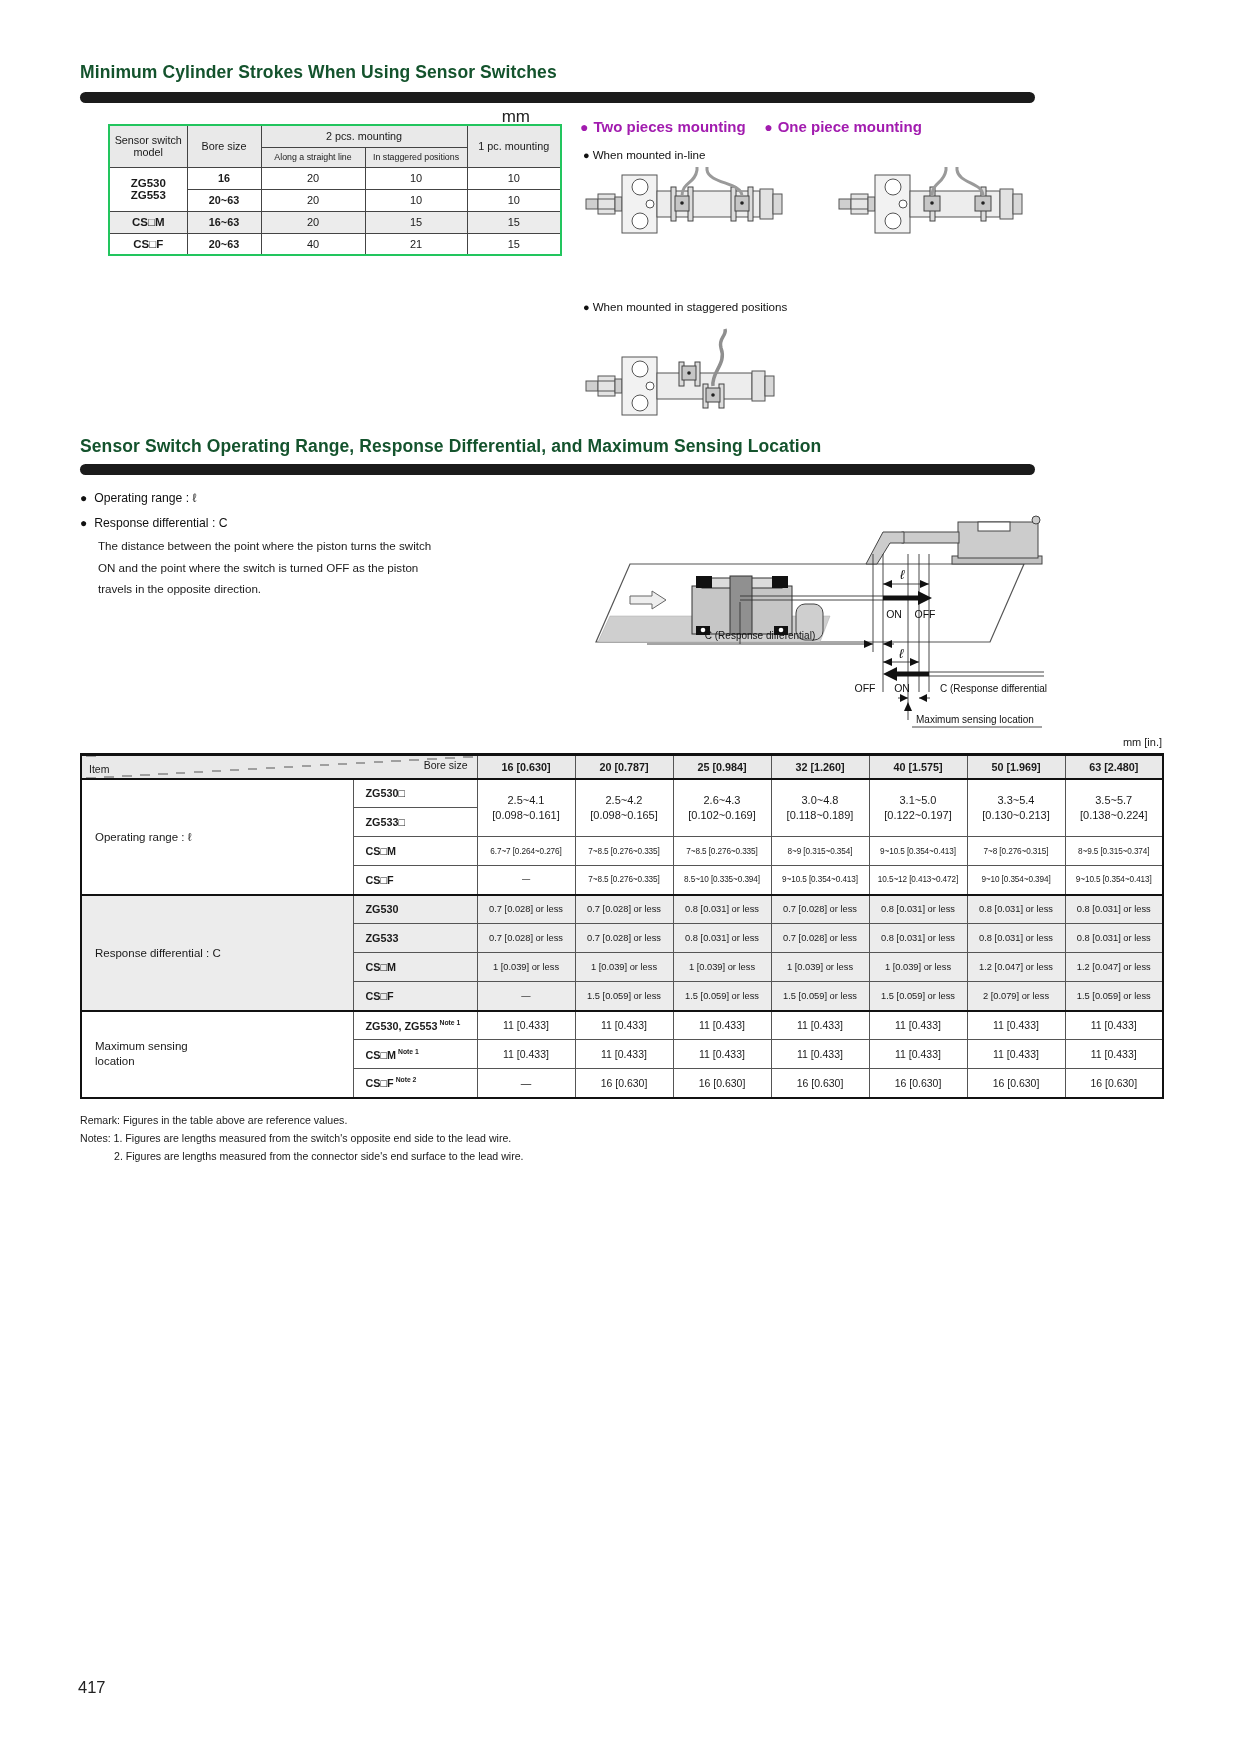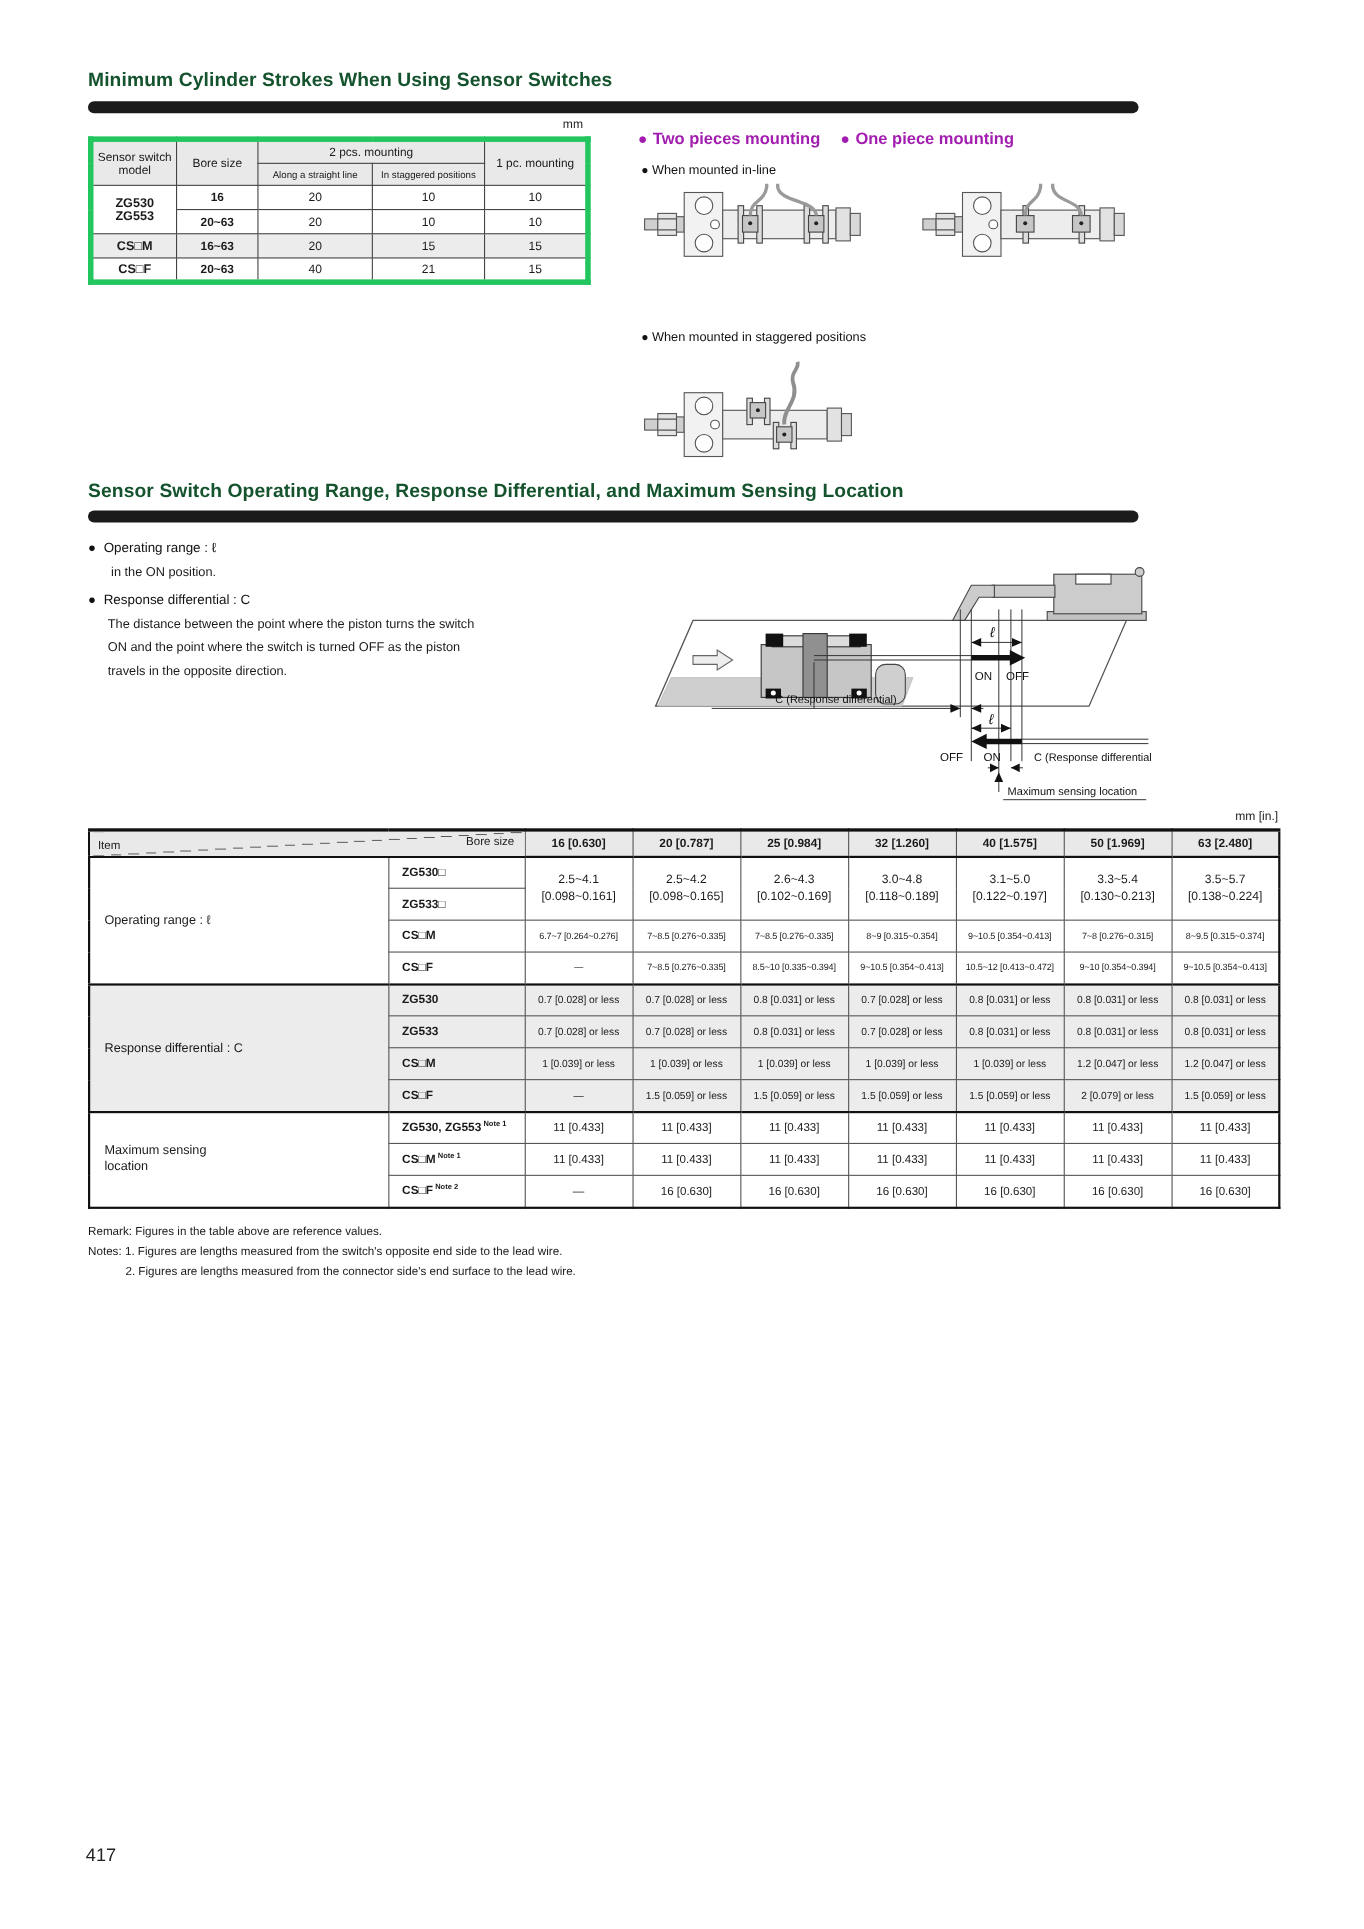--- a/index.html
+++ b/index.html
@@ -4,26 +4,26 @@
 <style>
   * { margin:0; padding:0; box-sizing:border-box; }
   html,body { background:#fff; }
   body {
     width:1240px; height:1754px; position:relative;
     font-family:"Liberation Sans","DejaVu Sans",sans-serif; color:#1a1a1a;
   }
   .abs { position:absolute; }
   .sec-title { font-size:17.5px; font-weight:bold; color:#14532d; letter-spacing:.1px; }
   .bar { height:11px; background:#1b1b1b; border-radius:5.5px; }
-  .unit { font-size:11px; text-align:right; color:#222; }
+  .unit { font-size:17px; text-align:right; color:#222; }
 
   table { border-collapse:collapse; table-layout:fixed; }
 
   
-  .t1 { width:452px; border:5px solid #22c55e; }
+  .t1 { width:452px; border:2px solid #22c55e;margin-left:28px; }
   .t1 th { background:#e9e9e9; font-weight:normal; font-size:10.8px; border:1px solid #444; padding:1px 2px; }
   .t1 thead tr:first-child th { height:22px; }
   .t1 thead tr:last-child th { height:20px; }
   .t1 th.sub { font-size:8.8px; }
   .t1 td { border:1px solid #444; text-align:center; font-size:11px; height:22px; background:#fff; }
   .t1 td.model-cell { font-weight:bold; font-size:11.5px; }
   .t1 td.bore-cell { font-weight:bold; font-size:10.8px;text-align:center; }
   .t1 tr.shaded td { background:#ececec; }
 
   
@@ -224,21 +224,20 @@
   <circle cx="104" cy="45" r="1.8" fill="#222"></circle>
   <circle cx="128" cy="67" r="1.8" fill="#222"></circle>
   <path d="M128,58 C126,44 142,36 136,20 C133,10 142,8 140,1" fill="none" stroke="#8f8f8f" stroke-width="3.5"></path>
 </svg>
 
 <div class="abs sec-title" style="left:80px; top:436px;">Sensor Switch Operating Range, Response Differential, and Maximum Sensing Location</div>
 <div class="abs bar" style="left:80px; top:464px; width:955px;"></div>
 
 <div class="abs" style="left:80px; top:491px; width:495px;">
   <div class="b-title"><span class="dot">●</span><span>Operating range : ℓ</span></div>
-  <div class="b-body" style="padding-left:21px;">in the ON position.</div>
   <div class="b-gap"></div>
   <div class="b-title"><span class="dot">●</span><span>Response differential : C</span></div>
   <div class="b-body">The distance between the point where the piston turns the switch</div>
   <div class="b-body">ON and the point where the switch is turned OFF as the piston</div>
   <div class="b-body">travels in the opposite direction.</div>
 </div>
 
 <svg class="abs" style="left:572px; top:492px;" width="475" height="250" viewBox="0 0 475 250">
   <polygon points="58,72 452,72 418,150 24,150" fill="#fff" stroke="#555" stroke-width="1.2"></polygon>
   <polygon points="38,124 258,124 248,150 26,150" fill="#cfcfcf" stroke="#aaa" stroke-width="0.5"></polygon>

